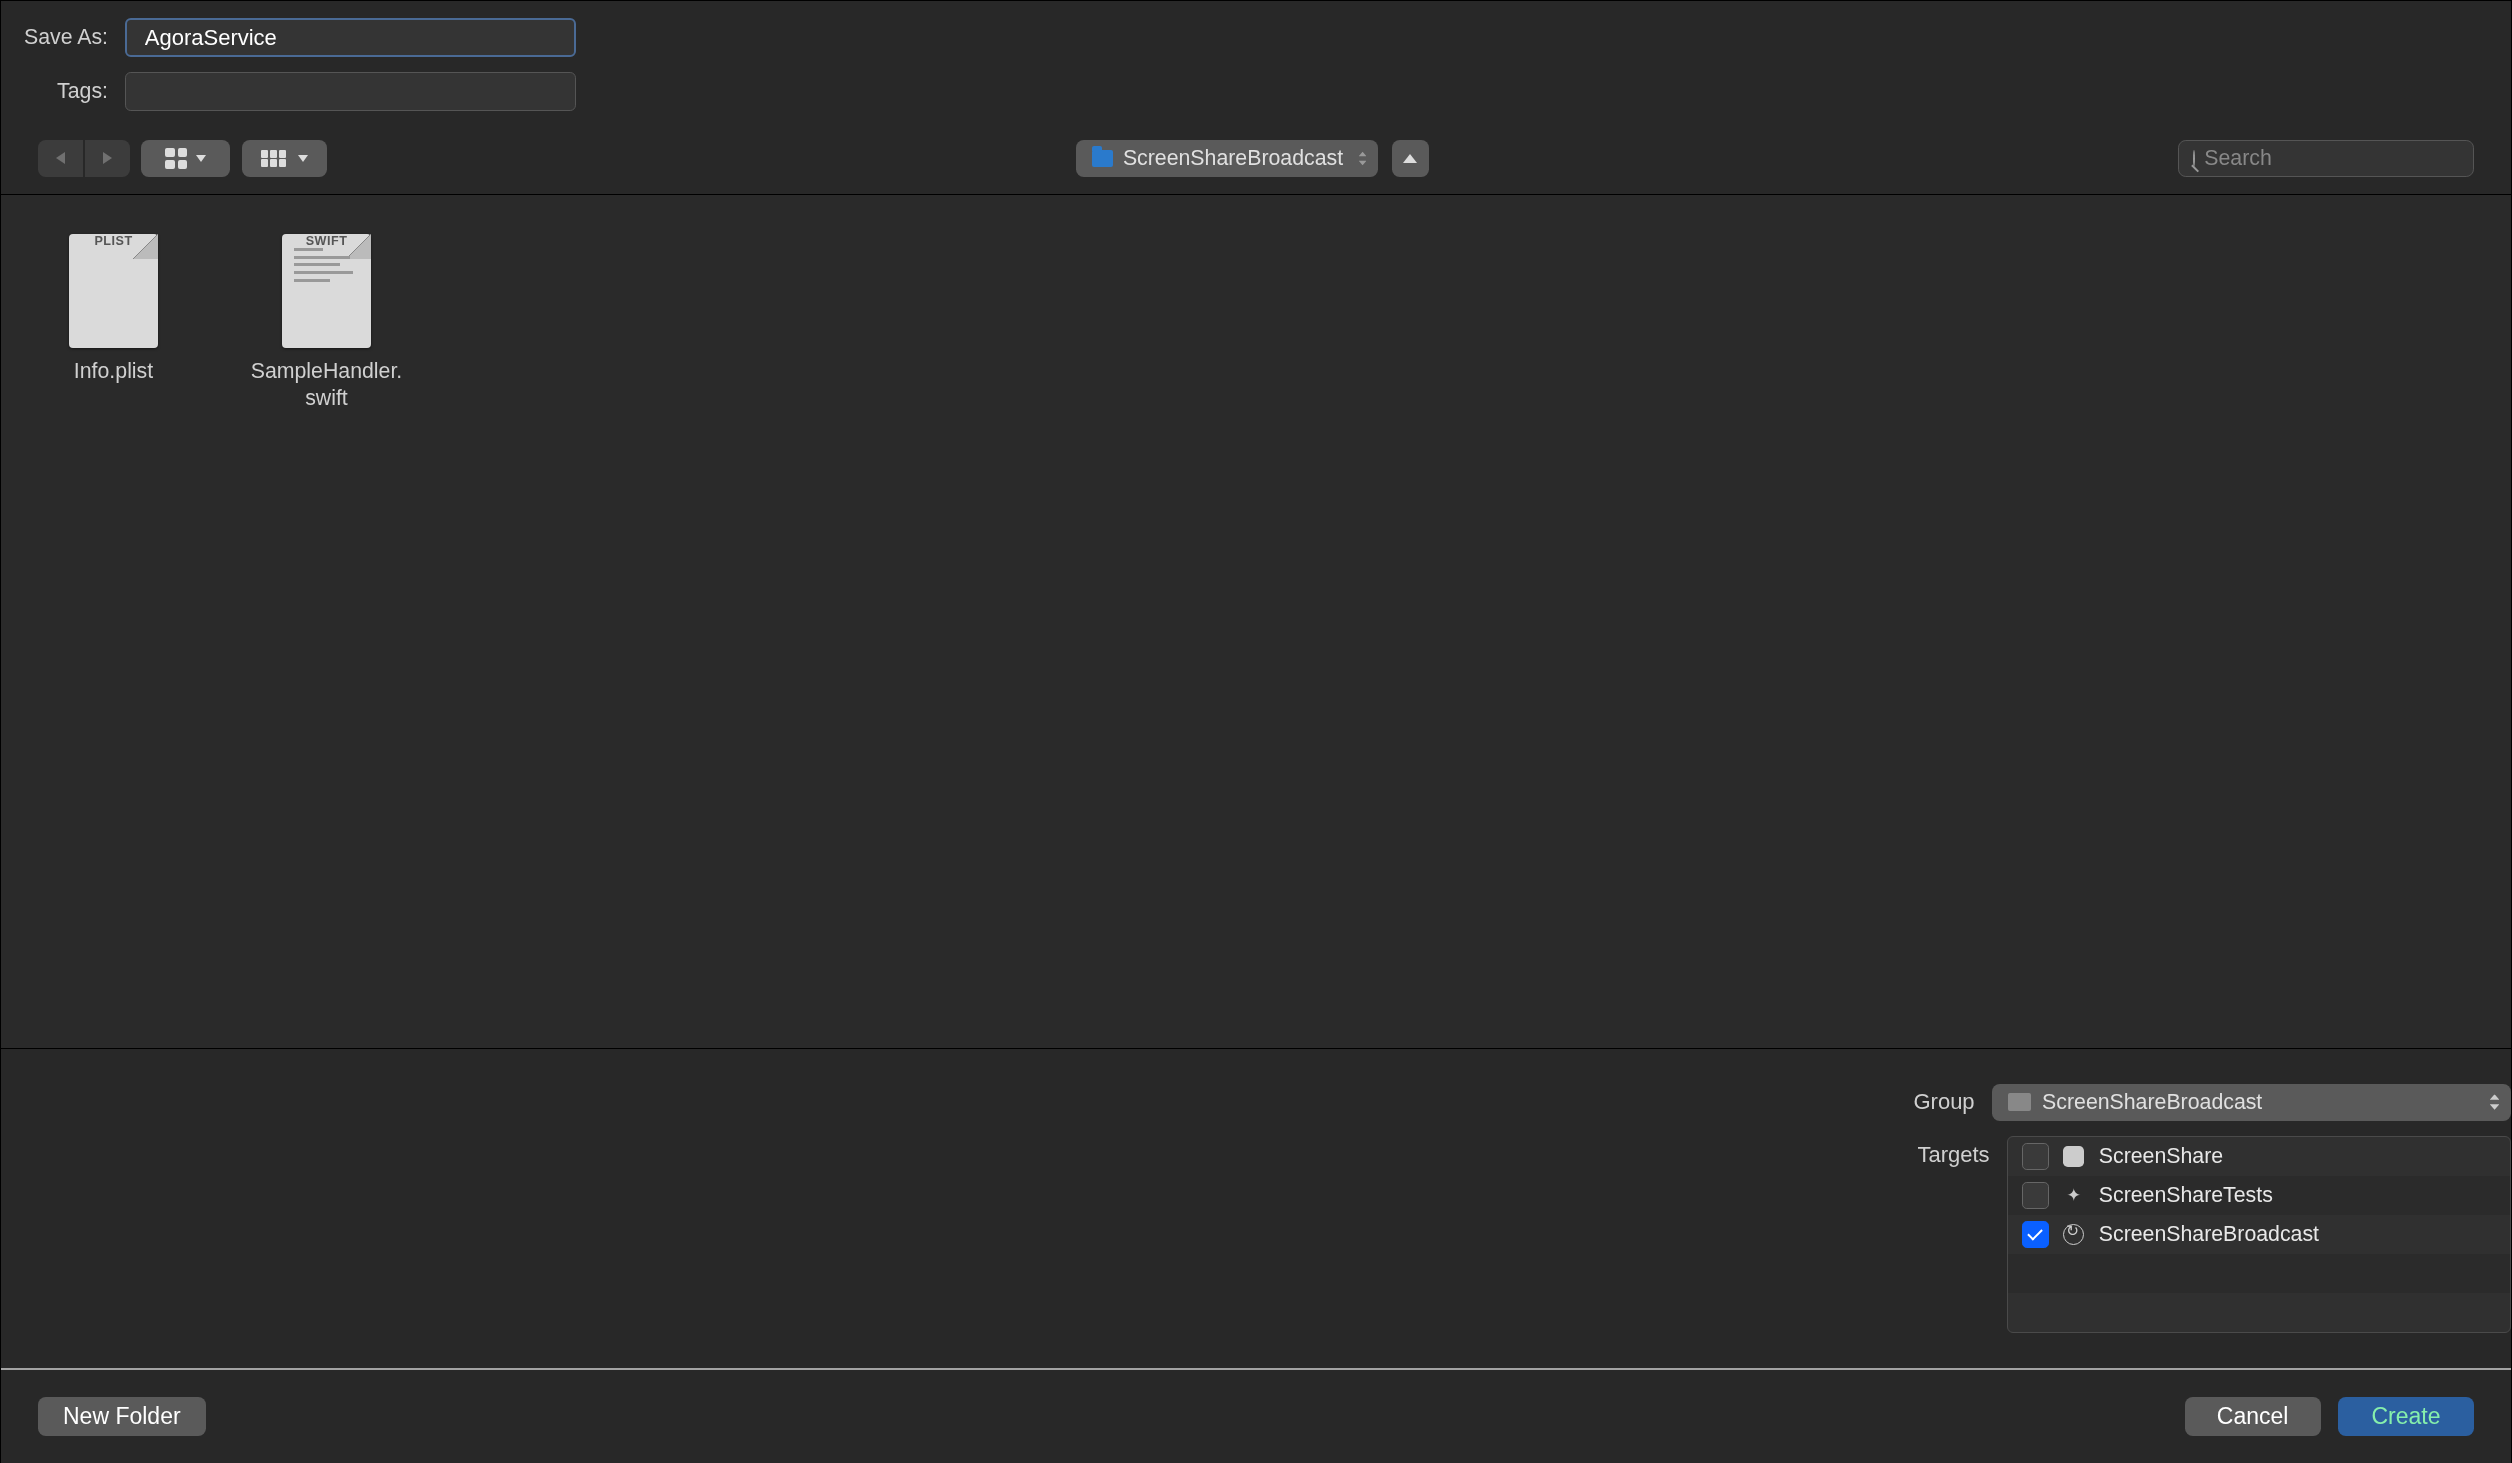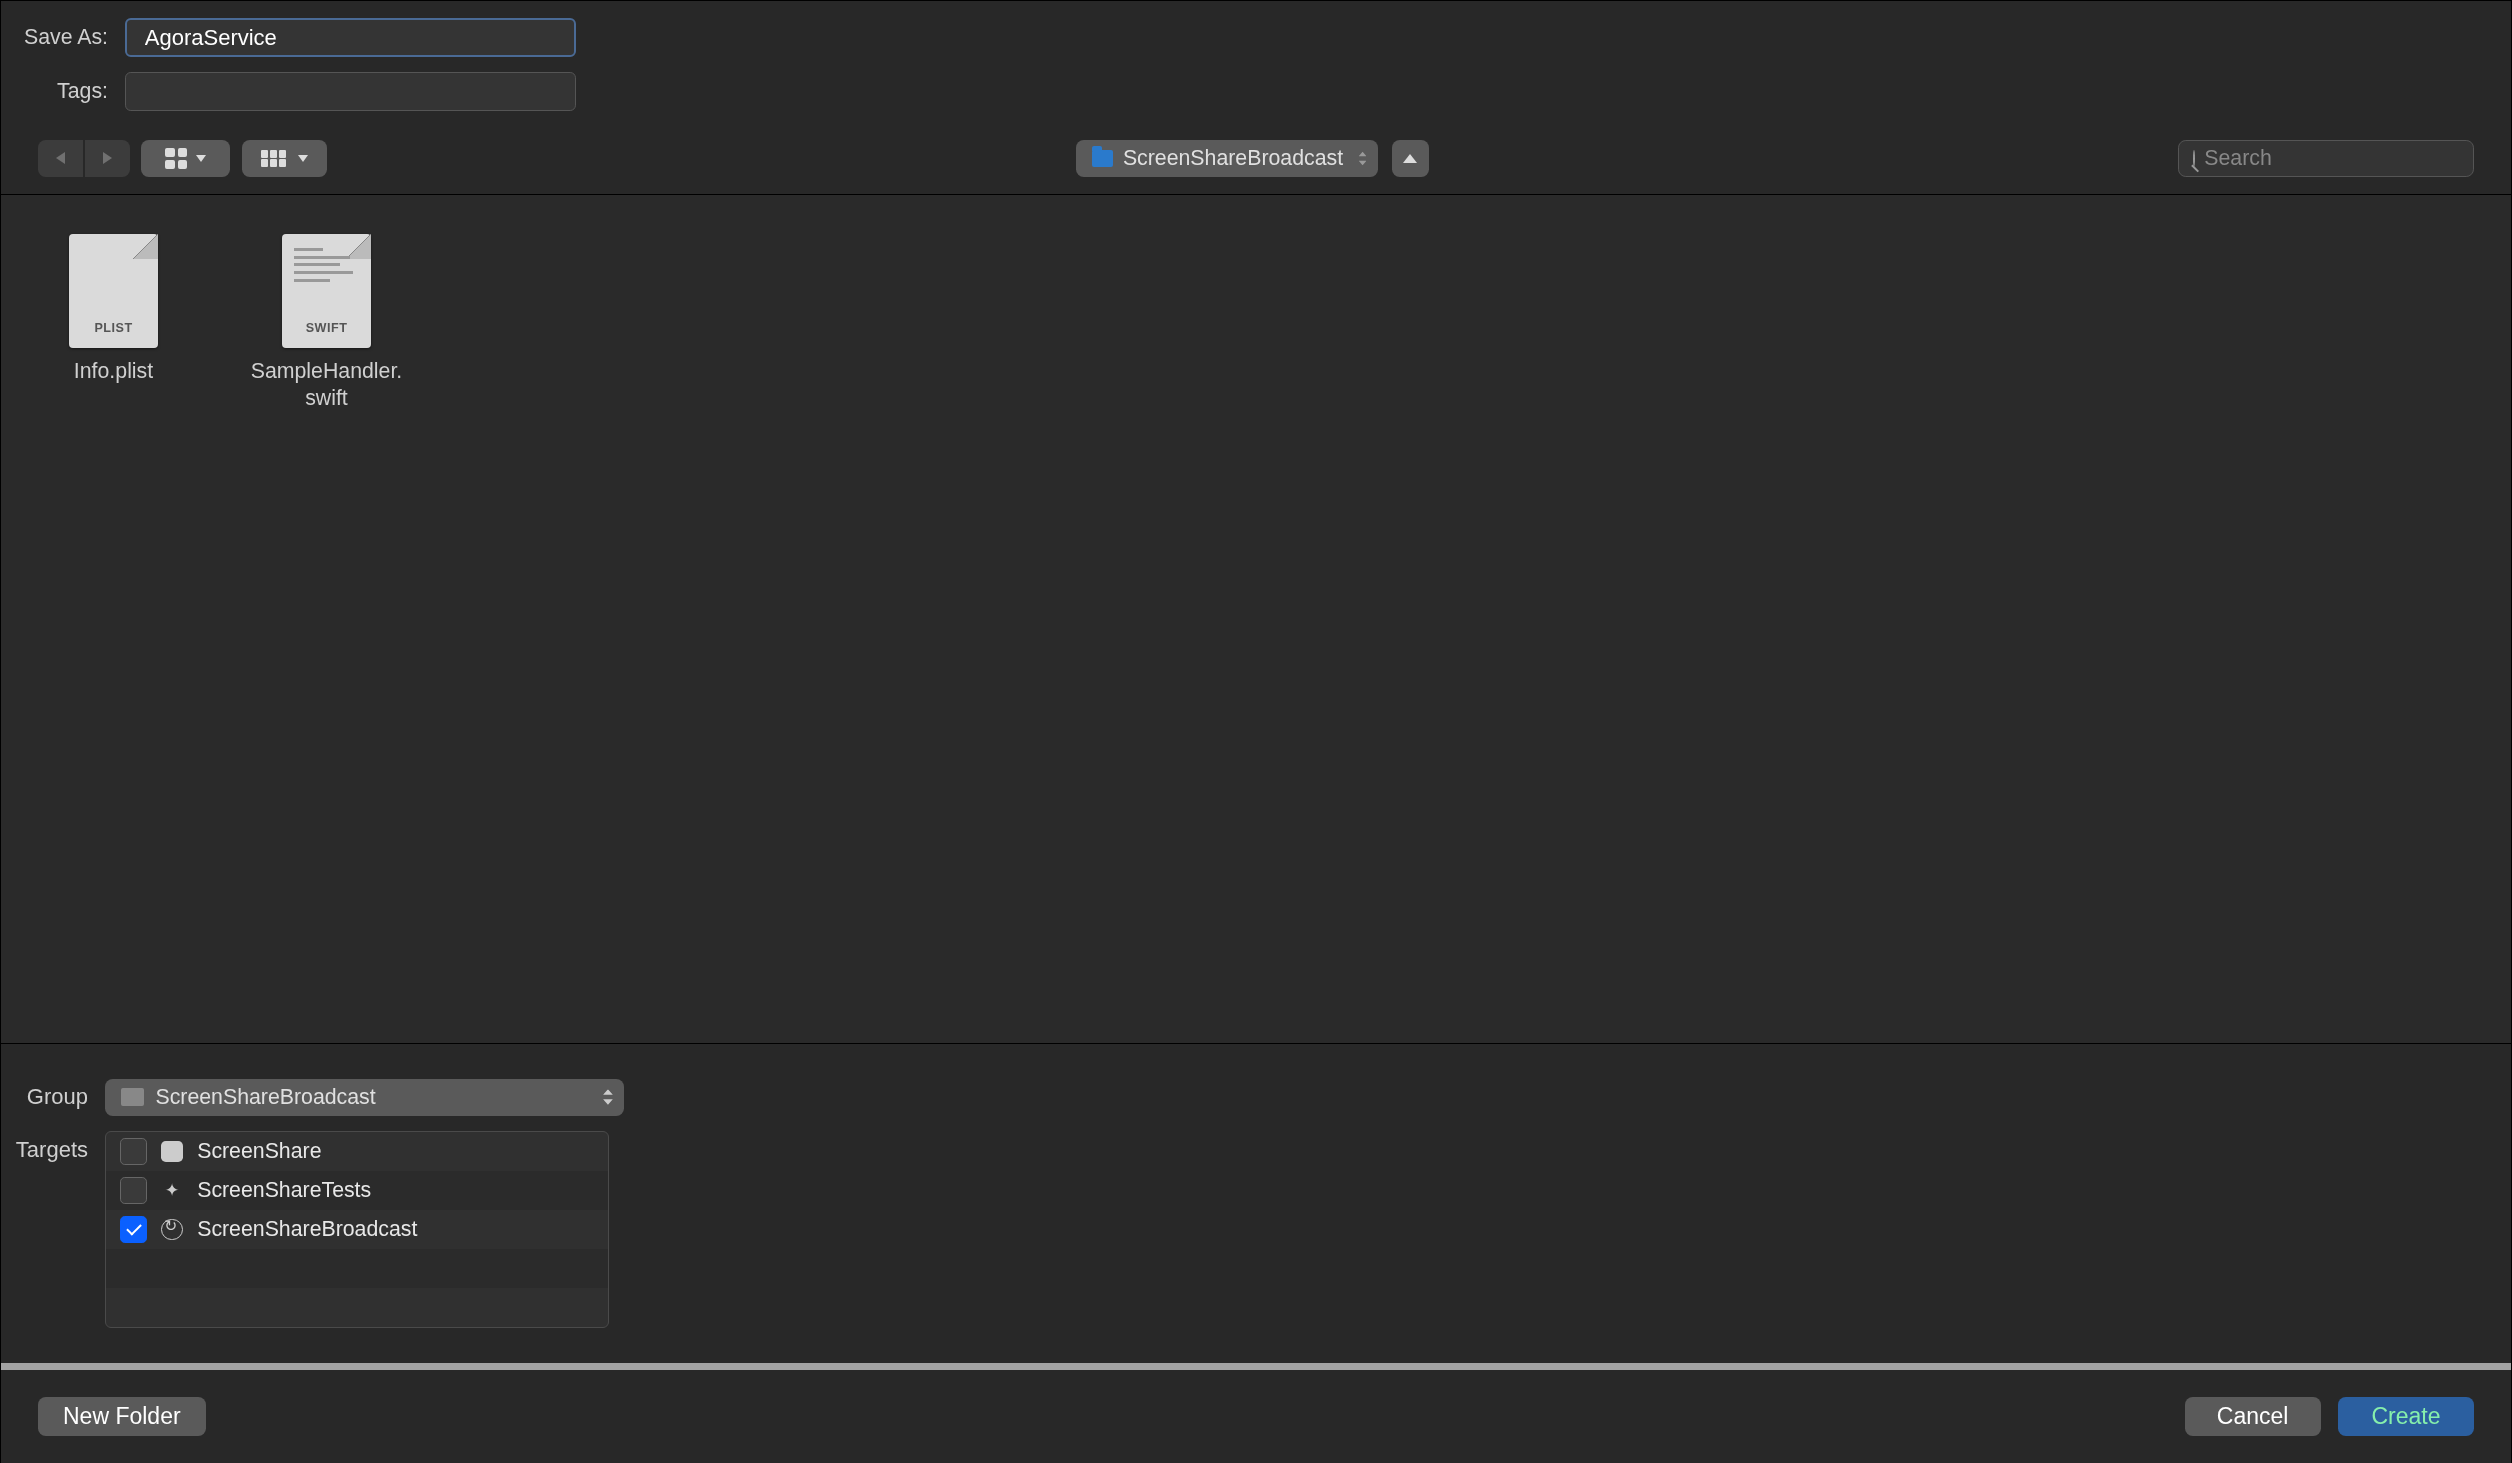--- a/index.html
+++ b/index.html
@@ -217,21 +217,20 @@
       cursor: pointer;
     }
 
     .file-icon {
       width: 89px;
       height: 114px;
       background: #dadada;
       border-radius: 3.9px;
       position: relative;
       display: flex;
-      align-items: flex-end;
       justify-content: center;
       padding-bottom: 13.6px;
       box-shadow: 0 1px 2.9px rgba(0,0,0,0.5);
     }
     .file-icon::before {
       content: '';
       position: absolute;
       top: 0;
       right: 0;
       width: 25px;
@@ -253,23 +252,23 @@
       max-width: 194px;
       word-break: break-word;
       line-height: 1.25;
     }
 
     
     .metadata {
       padding: 35px 0;
       display: flex;
       flex-direction: column;
-      align-items: flex-start;
+      align-items: flex-end;
       gap: 15.5px;
-      border-bottom: 7px solid #a3a3a3;
+      border-bottom: 2px solid #a3a3a3;
     }
 
     .meta-row {
       display: flex;
       align-items: flex-start;
       gap: 17.4px;
     }
 
     .meta-label {
       font-size: 22px;

